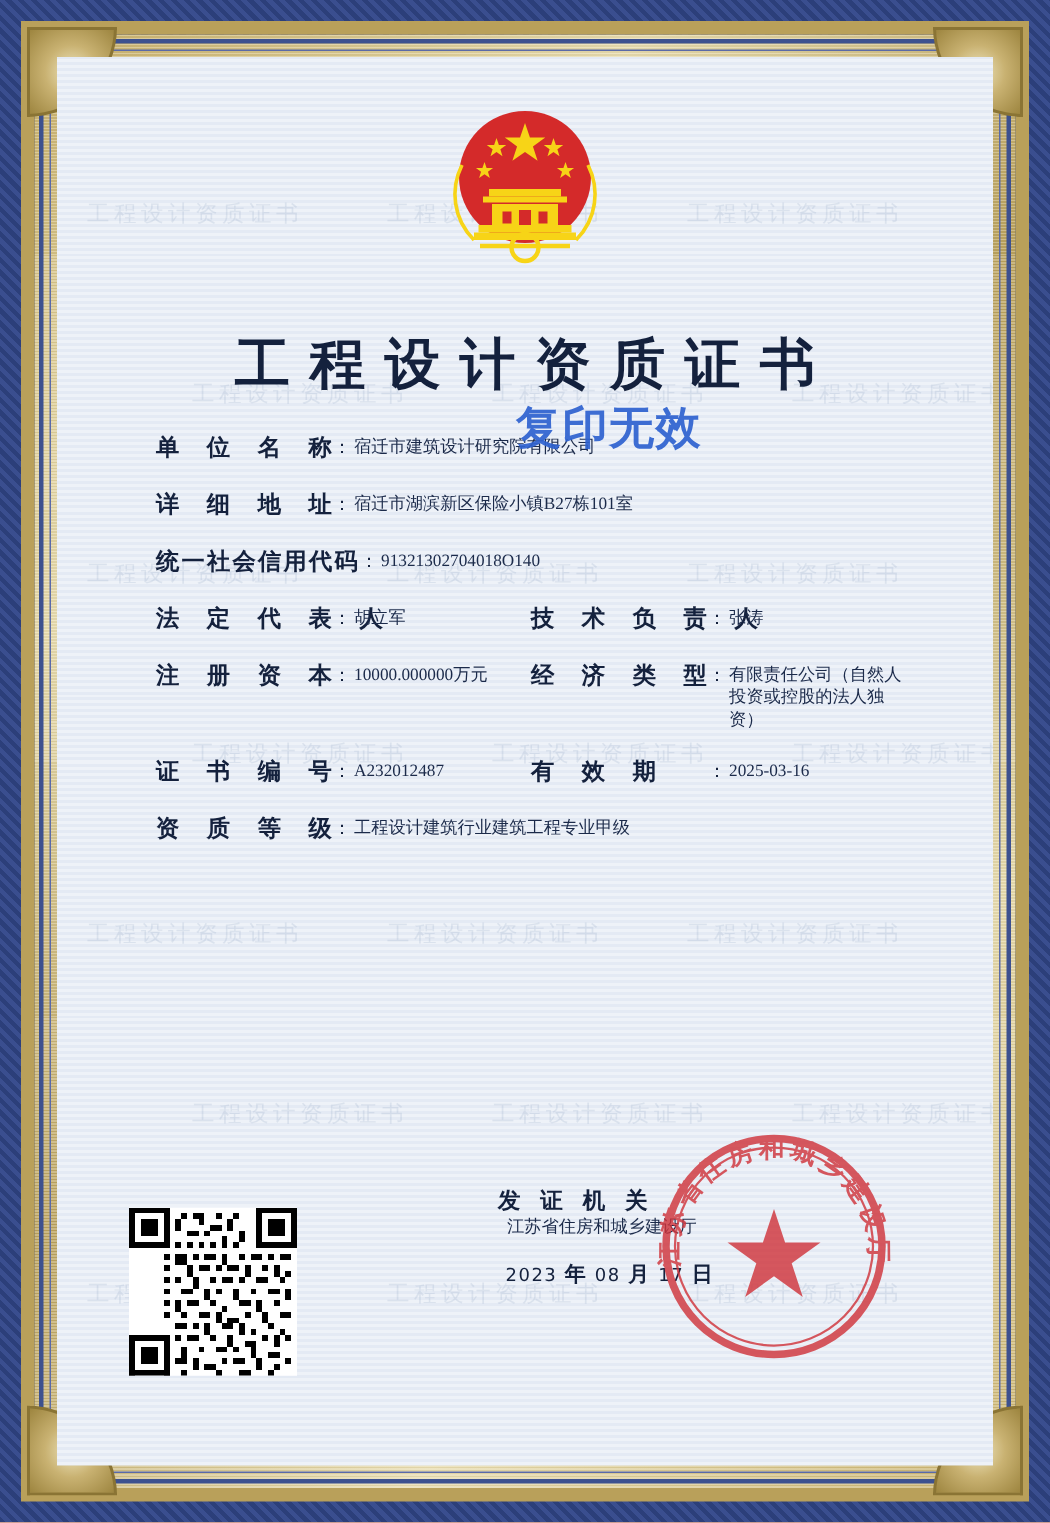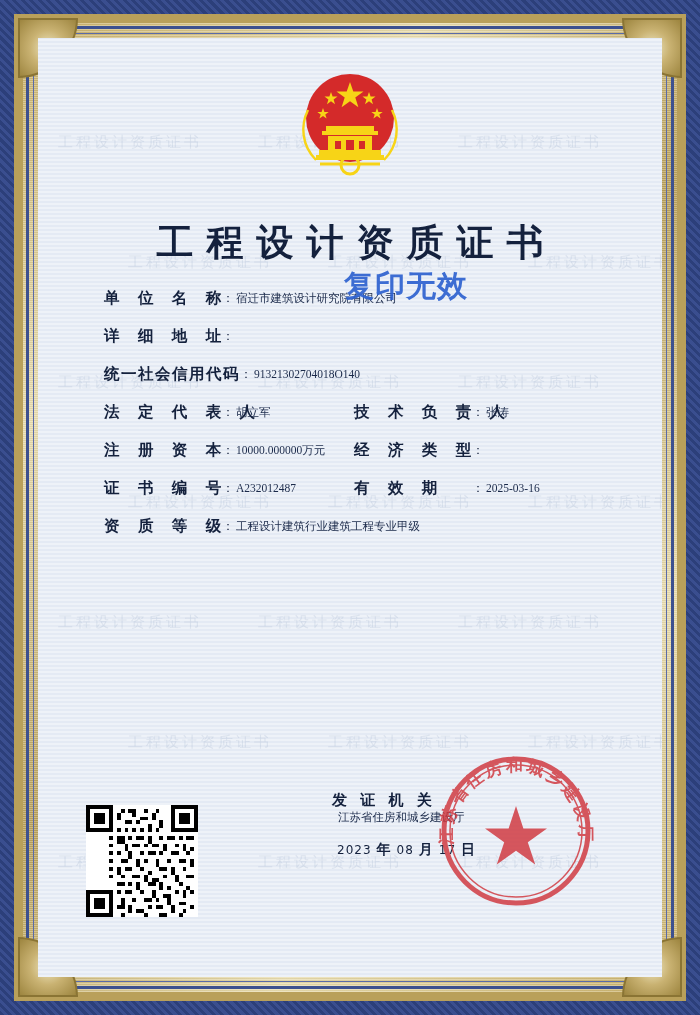--- a/index.html
+++ b/index.html
@@ -334,20 +334,21 @@
 
       <div class="field-row">
         <span class="f-label w6">单 位 名 称</span>
         <span class="f-colon">：</span>
         <span class="f-value wide">宿迁市建筑设计研究院有限公司</span>
       </div>
 
       <div class="field-row">
         <span class="f-label w6">详 细 地 址</span>
         <span class="f-colon">：</span>
+        <span class="f-value wide">宿迁市湖滨新区保险小镇B27栋101室</span>
       </div>
 
       <div class="field-row">
         <span class="f-label wfull">统一社会信用代码</span>
         <span class="f-colon">：</span>
         <span class="f-value wide">91321302704018O140</span>
       </div>
 
       <div class="field-row two-col">
         <span class="cell left">
@@ -364,20 +365,21 @@
 
       <div class="field-row two-col">
         <span class="cell left">
           <span class="f-label w5">注 册 资 本</span>
           <span class="f-colon">：</span>
           <span class="f-value">10000.000000万元</span>
         </span>
         <span class="cell right">
           <span class="f-label w5">经 济 类 型</span>
           <span class="f-colon">：</span>
+          <span class="f-value">有限责任公司（自然人投资或控股的法人独资）</span>
         </span>
       </div>
 
       <div class="field-row two-col">
         <span class="cell left">
           <span class="f-label w5">证 书 编 号</span>
           <span class="f-colon">：</span>
           <span class="f-value">A232012487</span>
         </span>
         <span class="cell right">

